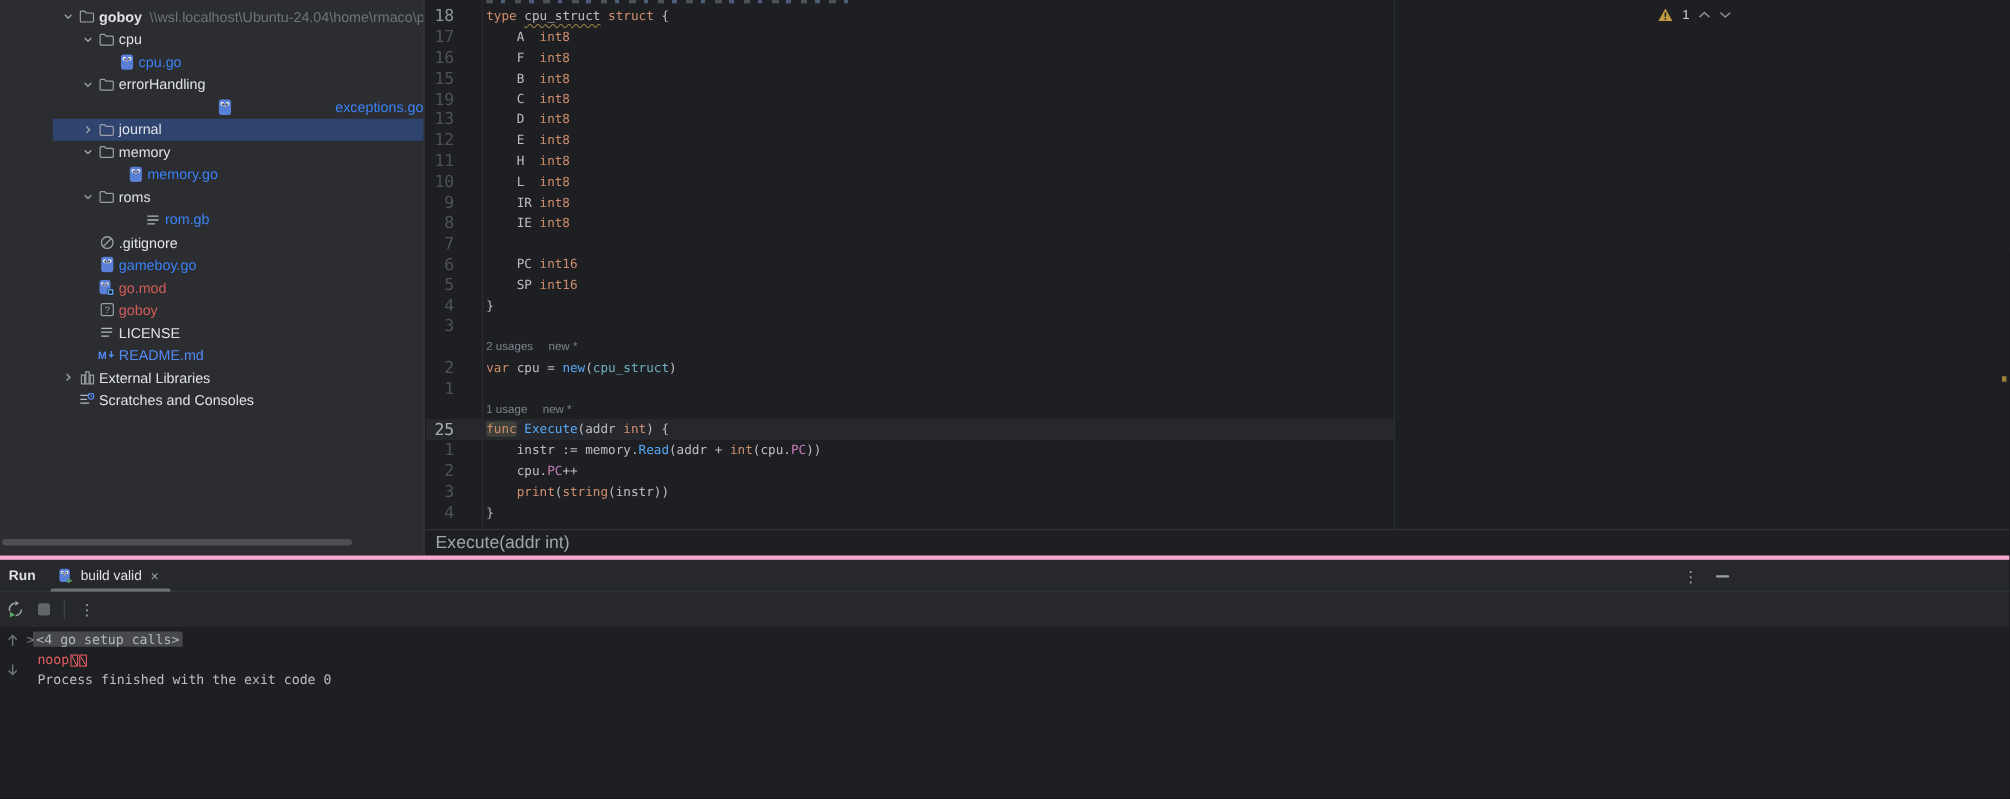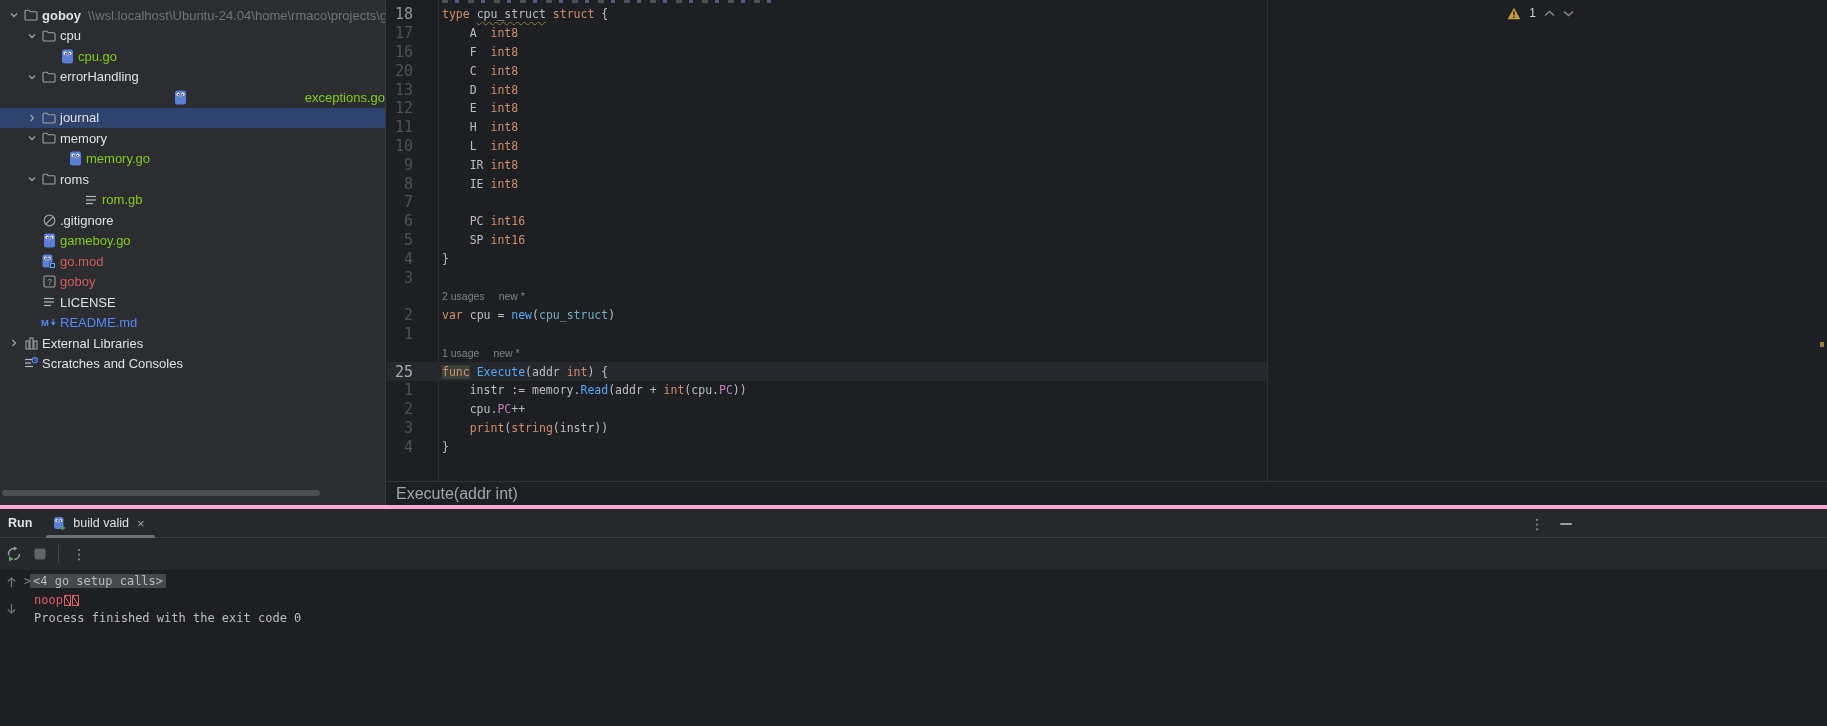--- a/index.html
+++ b/index.html
@@ -10,29 +10,29 @@
     color:#dfe1e5; -webkit-font-smoothing:antialiased;
   }
   
   .tree-panel {
     position:absolute; left:0; top:0; width:386px; height:505px;
     background:#2b2d30; border-right:1px solid #393b40; overflow:hidden;
   }
   .tree-rows { padding-top:5px; }
   .tree-row {
     height:20.5px; display:flex; align-items:center; white-space:nowrap;
-    font-size:13px; color:#dfe1e5; overflow:hidden; cursor:default;
+    font-size:13px; color:#dfe1e5; overflow:hidden; cursor:default;margin-left:48px;
   }
   .tree-row.selected { background:#2e436e; }
   .tree-chevron { width:16px; flex:0 0 16px; display:flex; align-items:center; justify-content:center; }
   .tree-spacer  { width:16px; flex:0 0 16px; }
   .tree-icon { width:18px; flex:0 0 18px; display:flex; align-items:center; justify-content:center; }
   .tree-label { margin-left:2px; }
   .tree-label.bold { font-weight:bold; }
-  .tree-label.green { color:#84cc16; }
+  .tree-label.green { color:#3b82f6; }
   .tree-label.blue  { color:#548af7; }
   .tree-label.red   { color:#d touch5a5a; }
   .tree-label.red   { color:#d55c5c; }
   .tree-path { color:#6f737a; margin-left:7px; }
   .tree-hscroll {
     position:absolute; left:2px; bottom:9px; width:318px; height:6px;
     background:#54565a; border-radius:3px; opacity:.85;
   }
   
   .editor {
@@ -371,21 +371,25 @@
         </div>
         <div class="code-line">
           <span class="gutter-num">17</span>
           <span class="code-text"><span>    A  </span><span class="tk-k">int8</span></span>
         </div>
         <div class="code-line">
           <span class="gutter-num">16</span>
           <span class="code-text"><span>    F  </span><span class="tk-k">int8</span></span>
         </div>
         <div class="code-line">
-          <span class="gutter-num">20</span>
+          <span class="gutter-num">15</span>
+          <span class="code-text"><span>    B  </span><span class="tk-k">int8</span></span>
+        </div>
+        <div class="code-line">
+          <span class="gutter-num">19</span>
           <span class="code-text"><span>    C  </span><span class="tk-k">int8</span></span>
         </div>
         <div class="code-line">
           <span class="gutter-num">13</span>
           <span class="code-text"><span>    D  </span><span class="tk-k">int8</span></span>
         </div>
         <div class="code-line">
           <span class="gutter-num">12</span>
           <span class="code-text"><span>    E  </span><span class="tk-k">int8</span></span>
         </div>

